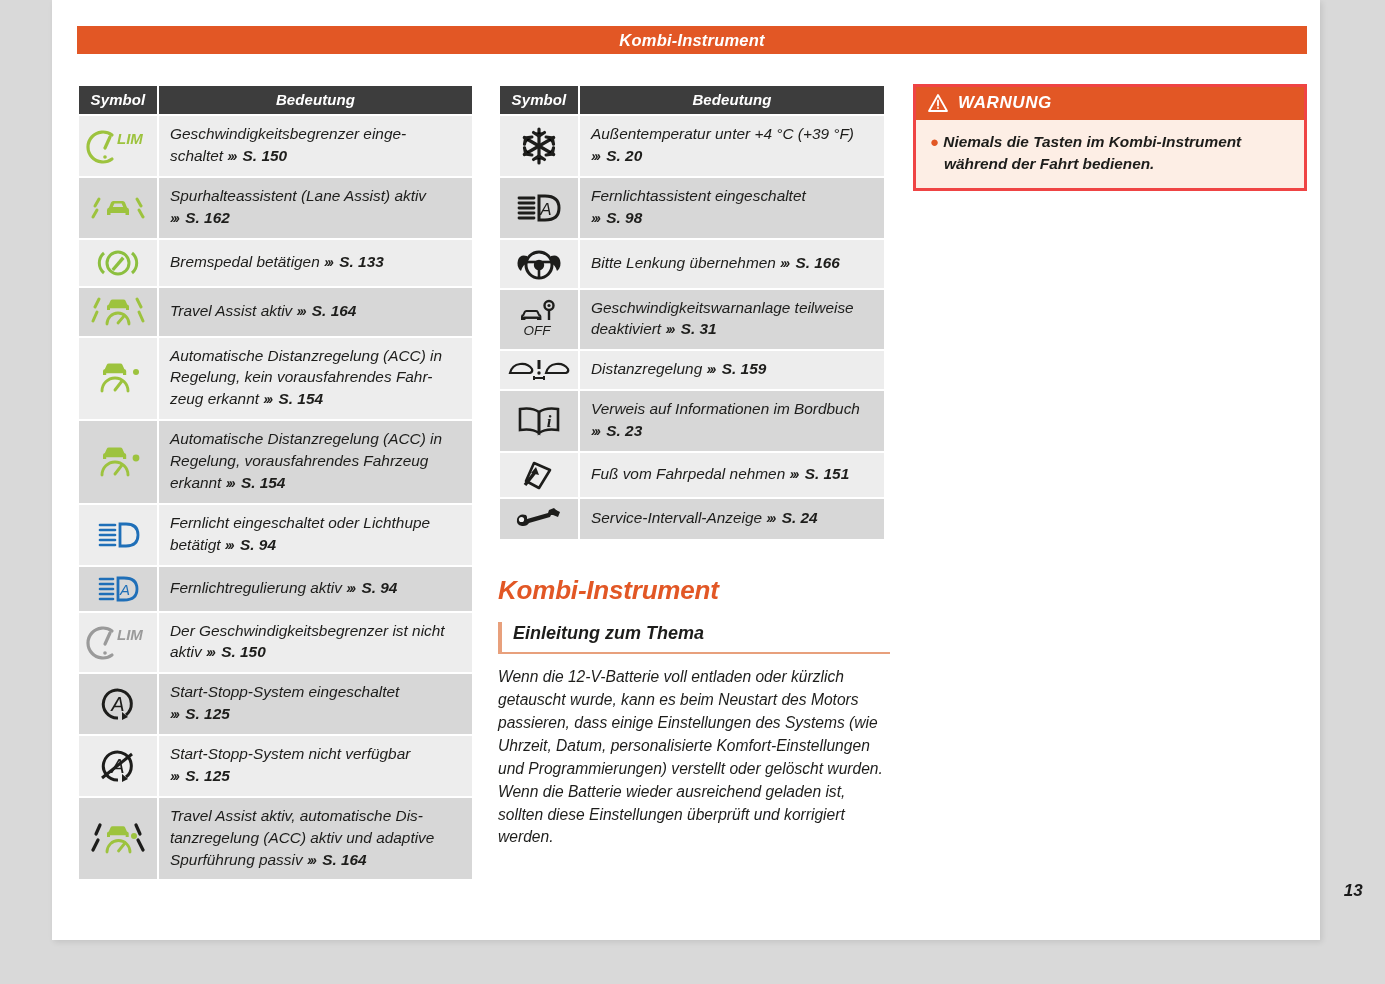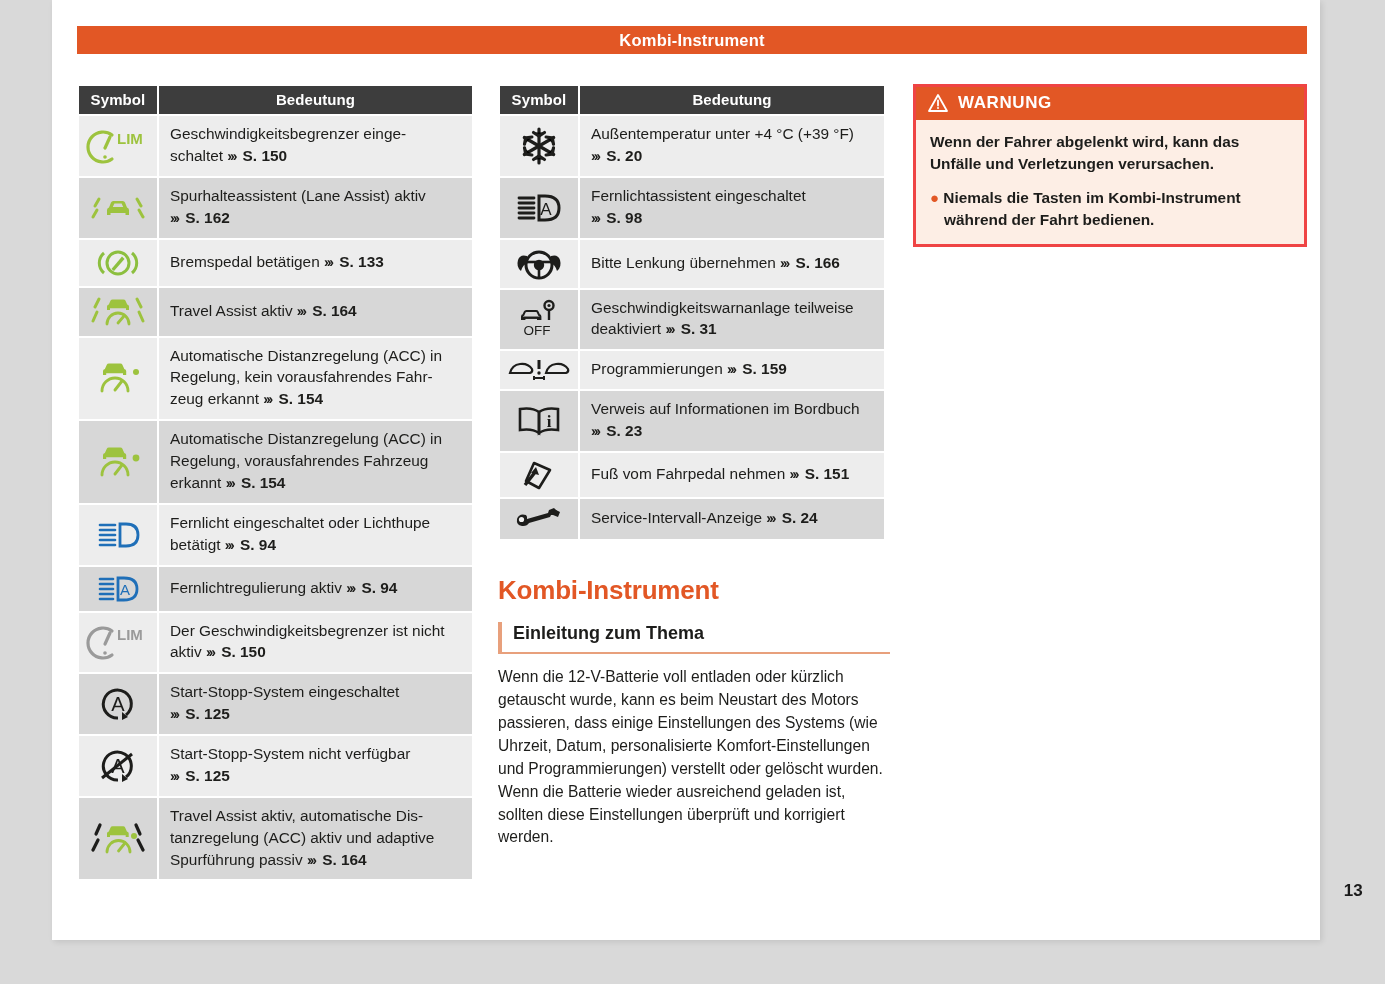--- a/index.html
+++ b/index.html
@@ -2,21 +2,21 @@
 <html><head>
 <meta charset="utf-8">
 <style>
   * { box-sizing: border-box; margin: 0; padding: 0; }
   html, body {
     width: 1385px; height: 984px;
     background: #d9d9d9;
     font-family: "Liberation Sans", sans-serif;
     overflow: hidden;
   }
-  #root { position: relative; width: 1385px; height: 812px; }
+  #root { position: relative; width: 1385px; height: 812px; font-style: italic; }
 
   .page-sheet {
     position: absolute;
     left: 52px; top: 0px;
     width: 1268px; height: 940px;
     background: #ffffff;
     box-shadow: 2px 2px 6px rgba(0,0,0,0.10);
   }
 
   .page-number {
@@ -428,21 +428,21 @@
               <path d="M4 17 Q6 9 14 8 Q22 7 26 13 Q27 16 24 17 Z" fill="none" stroke="#1d1d1b" stroke-width="2.2"></path>
               <path d="M40 17 Q42 9 50 8 Q58 7 62 13 Q63 16 60 17 Z" fill="none" stroke="#1d1d1b" stroke-width="2.2"></path>
               <path d="M33 4 V13" stroke="#1d1d1b" stroke-width="3"></path>
               <circle cx="33" cy="17" r="1.7" fill="#1d1d1b"></circle>
               <path d="M28 22 H38" stroke="#1d1d1b" stroke-width="2"></path>
               <path d="M28 20 V24" stroke="#1d1d1b" stroke-width="2"></path>
               <path d="M38 20 V24" stroke="#1d1d1b" stroke-width="2"></path>
             </svg>
           </td>
           <td class="txt-cell">
-            <span>Programmierungen </span><span class="ref"><span class="arr">›››</span> S. 159</span>
+            <span>Distanzregelung </span><span class="ref"><span class="arr">›››</span> S. 159</span>
           </td>
         </tr>
 
         <tr class="r-dark">
           <td class="sym-cell">
             <svg width="54" height="36" viewBox="0 0 54 36">
               <path d="M27 9 Q20 4 8 6 L8 27 Q20 25 27 30 Z" fill="none" stroke="#1d1d1b" stroke-width="2.6"></path>
               <path d="M27 9 Q34 4 46 6 L46 27 Q34 25 27 30 Z" fill="none" stroke="#1d1d1b" stroke-width="2.6"></path>
               <text x="37" y="24" text-anchor="middle" font-family="Liberation Serif, serif" font-size="17" font-weight="bold" fill="#1d1d1b">i</text>
             </svg>
@@ -487,21 +487,20 @@
         <span>
           <svg width="20" height="18" viewBox="0 0 20 18">
             <path d="M10 1 L19 17 L1 17 Z" fill="none" stroke="#ffffff" stroke-width="1.8" stroke-linejoin="round"></path>
             <path d="M10 6.5 V11.5" stroke="#ffffff" stroke-width="1.8" stroke-linecap="round"></path>
             <circle cx="10" cy="14" r="1" fill="#ffffff"></circle>
           </svg>
         </span>
         <span>WARNUNG</span>
       </div>
       <div class="warnbox-body">
-        <p>Wenn der Fahrer abgelenkt wird, kann das Unfälle und Verletzungen verursachen.</p>
         <p class="bullet"><span class="dot">●</span> <span>Niemals die Tasten im Kombi-Instrument während der Fahrt bedienen.</span></p>
       </div>
     </div>
   </div>
 
   <div class="article">
     <h1 class="art-title">Kombi-Instrument</h1>
     <h2 class="art-sub">Einleitung zum Thema</h2>
     <p class="art-body">Wenn die 12-V-Batterie voll entladen oder kürzlich getauscht wurde, kann es beim Neustart des Motors passieren, dass einige Einstellungen des Systems (wie Uhrzeit, Datum, personalisierte Komfort-Einstellungen und Programmierungen) verstellt oder gelöscht wurden. Wenn die Batterie wieder ausreichend geladen ist, sollten diese Einstellungen überprüft und korrigiert werden.</p>
   </div>

